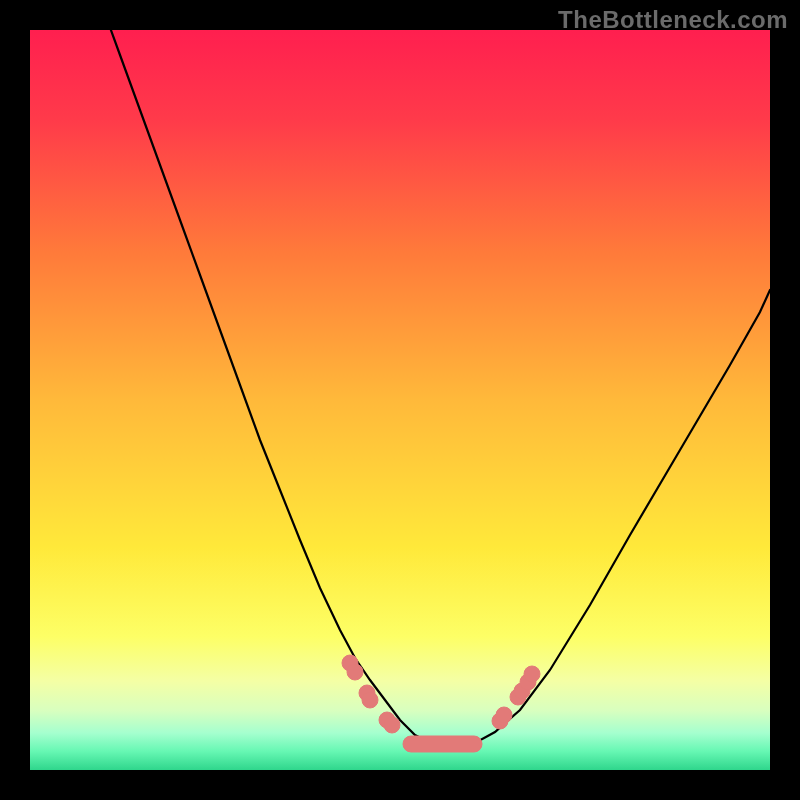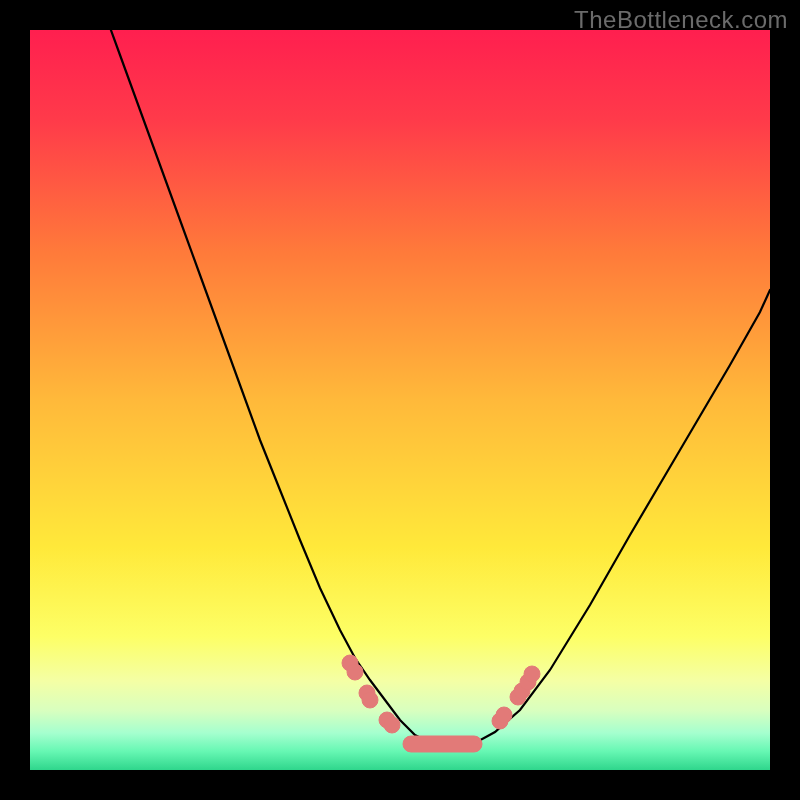--- a/index.html
+++ b/index.html
@@ -29,21 +29,21 @@
   .gradient {
     position: absolute;
     left: 0; top: 0; right: 0; bottom: 0;
   }
   .watermark {
     position: absolute;
     top: 6px;
     right: 12px;
     font-family: Arial, Helvetica, sans-serif;
     font-size: 24px;
-    font-weight: normal;
+    font-weight: bold;
     color: #6b6b6b;
     letter-spacing: 0.5px;
   }
   svg.curve {
     position: absolute;
     left: 0; top: 0;
     width: 740px;
     height: 740px;
   }
   .curve-path {

